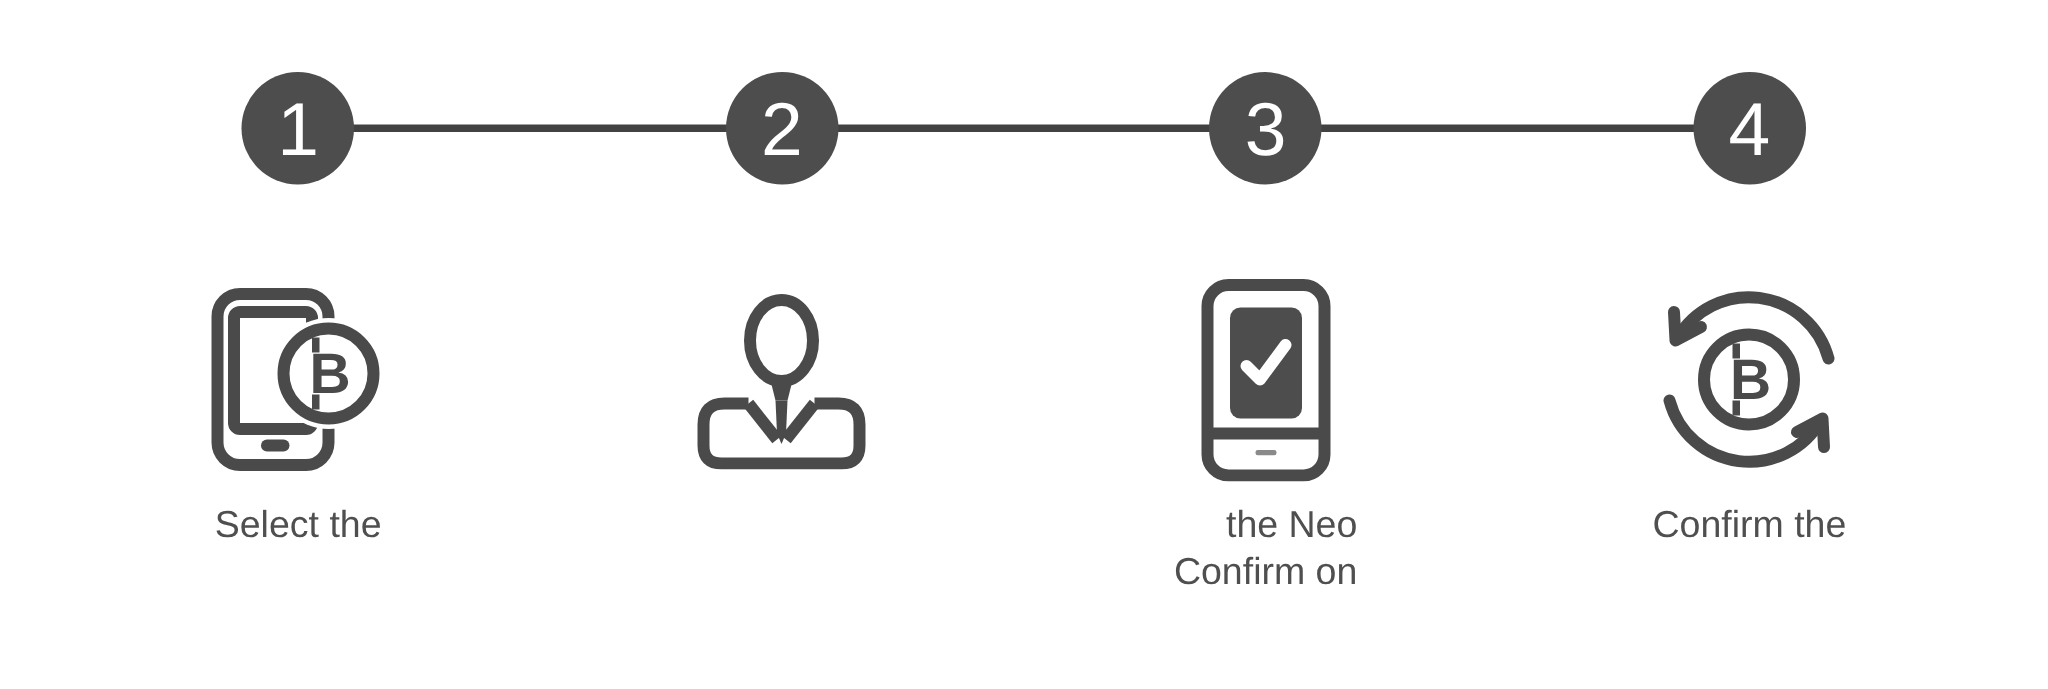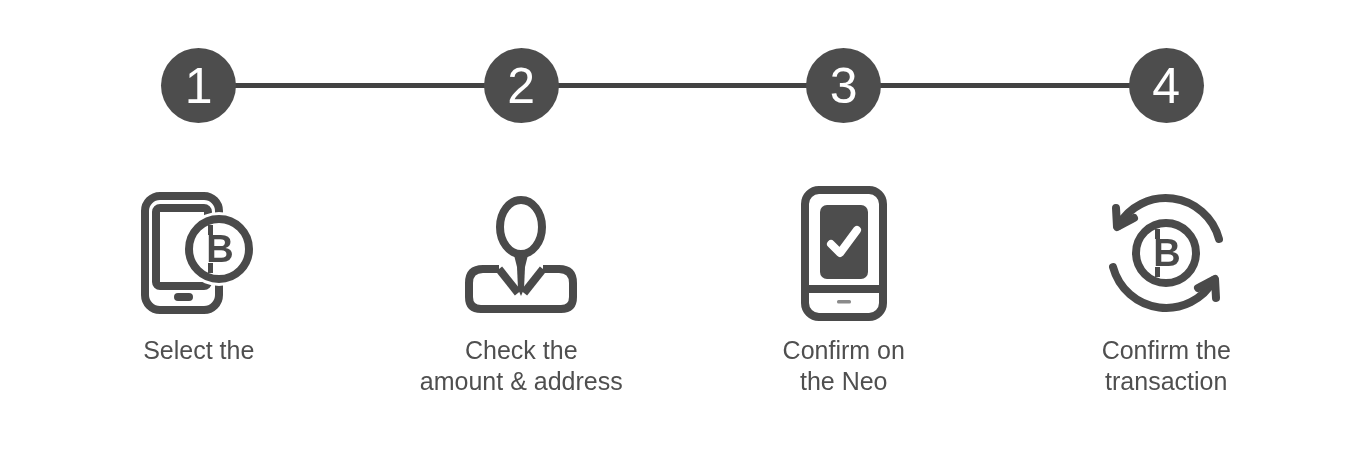--- a/index.html
+++ b/index.html
@@ -29,21 +29,21 @@
     font-size:50px;font-weight:400;line-height:1;
     user-select:none;
   }
   .iconwrap{
     height:136px;margin-top:62px;
     display:flex;align-items:center;justify-content:center;
   }
   .label{
     margin-top:14px;
     font-size:25px;line-height:31px;color:#4f4f4f;
-    text-align:center;font-weight:400;
+    text-align:right;font-weight:400;
   }
   .ic{stroke:#4a4a4a;fill:none;stroke-width:8;}
   svg text.bsym{
     fill:#4a4a4a;stroke:none;
     font-family:"Liberation Sans",sans-serif;font-weight:bold;
     text-anchor:middle;
   }
 </style>
 </head>
 <body>
@@ -82,42 +82,38 @@
       <div class="iconwrap">
         <svg width="124" height="120" viewBox="0 0 124 120">
           <ellipse class="ic" cx="62" cy="34" rx="21" ry="27" stroke-width="9"></ellipse>
           <path class="ic" stroke-width="9" stroke-linejoin="round" d="M 40,76 H 24 Q 10,76 10,90 V 104 Q 10,116 22,116 H 102 Q 114,116 114,104 V 90 Q 114,76 100,76 H 84"></path>
           <path class="ic" stroke-width="8" d="M 40,76 L 59,100"></path>
           <path class="ic" stroke-width="8" d="M 84,76 L 65,100"></path>
           <polygon points="55,62 69,62 66,74 58,74" fill="#4a4a4a" stroke="none"></polygon>
           <polygon points="58,74 66,74 65,96 62,103 59,96" fill="#4a4a4a" stroke="none"></polygon>
         </svg>
       </div>
-      <div class="label">
-        <div>Check the</div>
-        <div>amount &amp; address</div>
-      </div>
     </div>
 
     <div class="col">
       <div class="badge">
         <span>3</span>
       </div>
       <div class="iconwrap">
         <svg width="100" height="135" viewBox="0 0 100 135">
           <rect class="ic" x="11" y="4" width="78" height="127" rx="14" stroke-width="9"></rect>
           <rect x="26" y="19" width="48" height="74" rx="7" fill="#4d4d4d" stroke="none"></rect>
           <polyline points="37,58 46,67 63,44" fill="none" stroke="#ffffff" stroke-width="8" stroke-linecap="round" stroke-linejoin="round"></polyline>
           <line class="ic" x1="11" y1="103" x2="89" y2="103" stroke-width="9"></line>
           <rect x="43" y="114" width="14" height="3.5" rx="1.5" fill="#8a8a8a" stroke="none"></rect>
         </svg>
       </div>
       <div class="label">
+        <div>the Neo</div>
         <div>Confirm on</div>
-        <div>the Neo</div>
       </div>
     </div>
 
     <div class="col">
       <div class="badge">
         <span>4</span>
       </div>
       <div class="iconwrap">
         <svg width="130" height="130" viewBox="0 0 130 130">
           <circle class="ic" cx="65" cy="65" r="30"></circle>
@@ -125,18 +121,17 @@
           <rect x="54" y="41" width="5" height="10" fill="#4a4a4a" stroke="none"></rect>
           <rect x="54" y="79" width="5" height="10" fill="#4a4a4a" stroke="none"></rect>
           <path class="ic" stroke-linecap="round" d="M 118,51 A 55,55 0 0 0 17,38"></path>
           <polyline class="ic" stroke-linecap="round" stroke-linejoin="round" points="33,30 16,39 15,20"></polyline>
           <path class="ic" stroke-linecap="round" d="M 12,79 A 55,55 0 0 0 113,92"></path>
           <polyline class="ic" stroke-linecap="round" stroke-linejoin="round" points="97,100 114,91 115,110"></polyline>
         </svg>
       </div>
       <div class="label">
         <div>Confirm the</div>
-        <div>transaction</div>
       </div>
     </div>
 
   </div>
 </div>
 
 </body></html>

